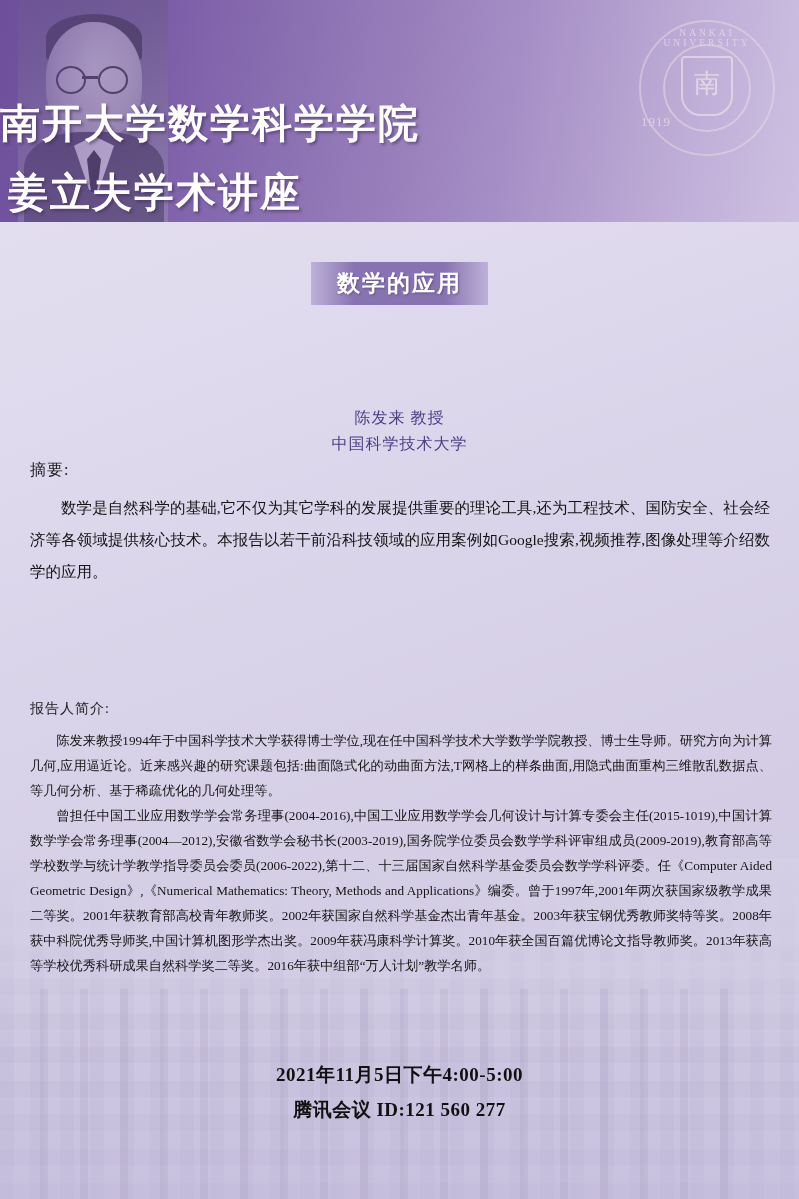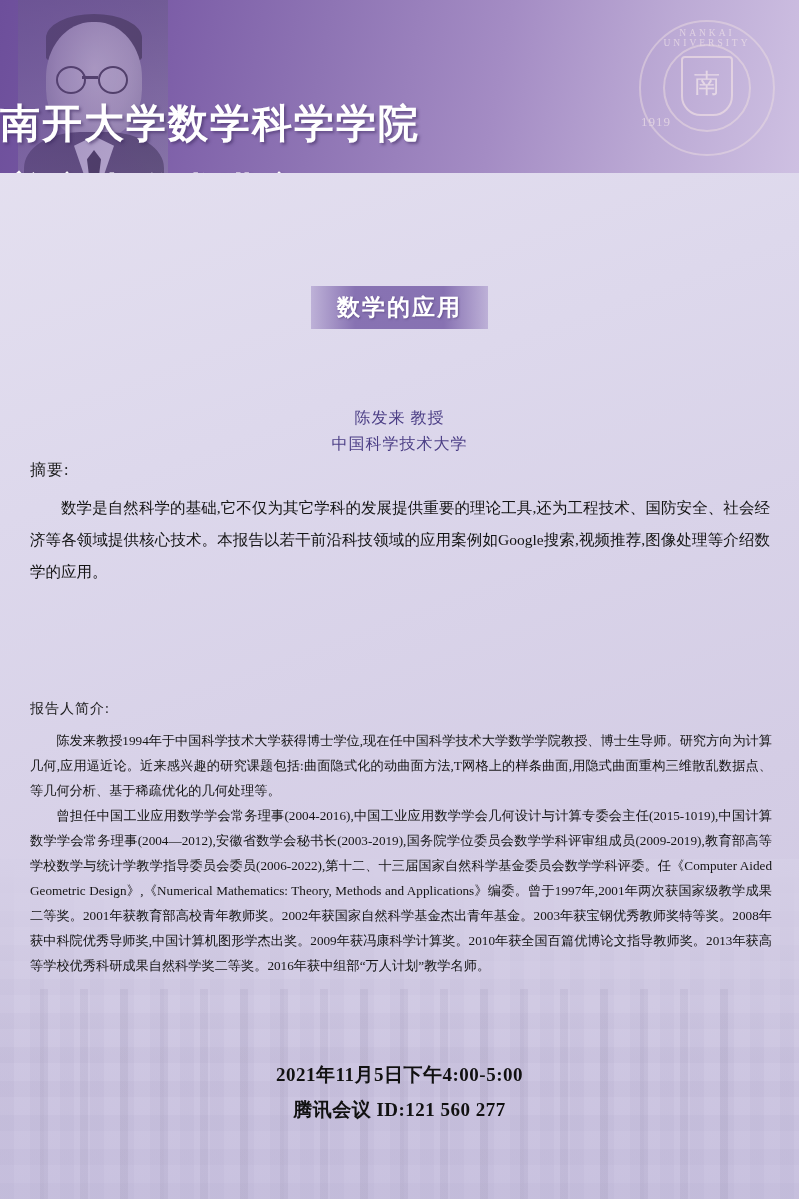--- a/index.html
+++ b/index.html
@@ -45,21 +45,21 @@
       repeating-linear-gradient(90deg, rgba(90,80,120,0.13) 0px, rgba(90,80,120,0.13) 8px, rgba(255,255,255,0.0) 8px, rgba(255,255,255,0.0) 40px);
     opacity: 0.6;
   }
 
   
   .header {
     position: absolute;
     left: 0;
     top: 0;
     width: 799px;
-    height: 173px;
+    height: 222px;
     background: linear-gradient(100deg, #6d4f9b 0%, #7a5ba6 18%, #8e74b4 40%, #a48cc4 62%, #bcaad5 82%, #cec0e2 100%);
     overflow: hidden;
   }
   .portrait {
     position: absolute;
     left: 18px;
     top: 0;
     width: 150px;
     height: 222px;
     background: linear-gradient(180deg, #6c5b8e 0%, #7b6a9b 40%, #8d7daa 100%);
@@ -220,21 +220,20 @@
   }
   .lecture-title {
     display: inline-block;
     padding: 6px 26px;
     font-size: 23px;
     font-weight: bold;
     color: #ffffff;
     background: linear-gradient(90deg, rgba(150,128,190,0.45) 0%, rgba(120,96,168,0.85) 25%, rgba(120,96,168,0.85) 75%, rgba(150,128,190,0.45) 100%);
     letter-spacing: 2px;
     text-shadow: 1px 1px 2px rgba(70,50,110,0.5);
-    margin-top: 24px;
   }
 
   
   .speaker {
     position: absolute;
     top: 405px;
     left: 0;
     width: 799px;
     text-align: center;
     color: #4c3f86;

